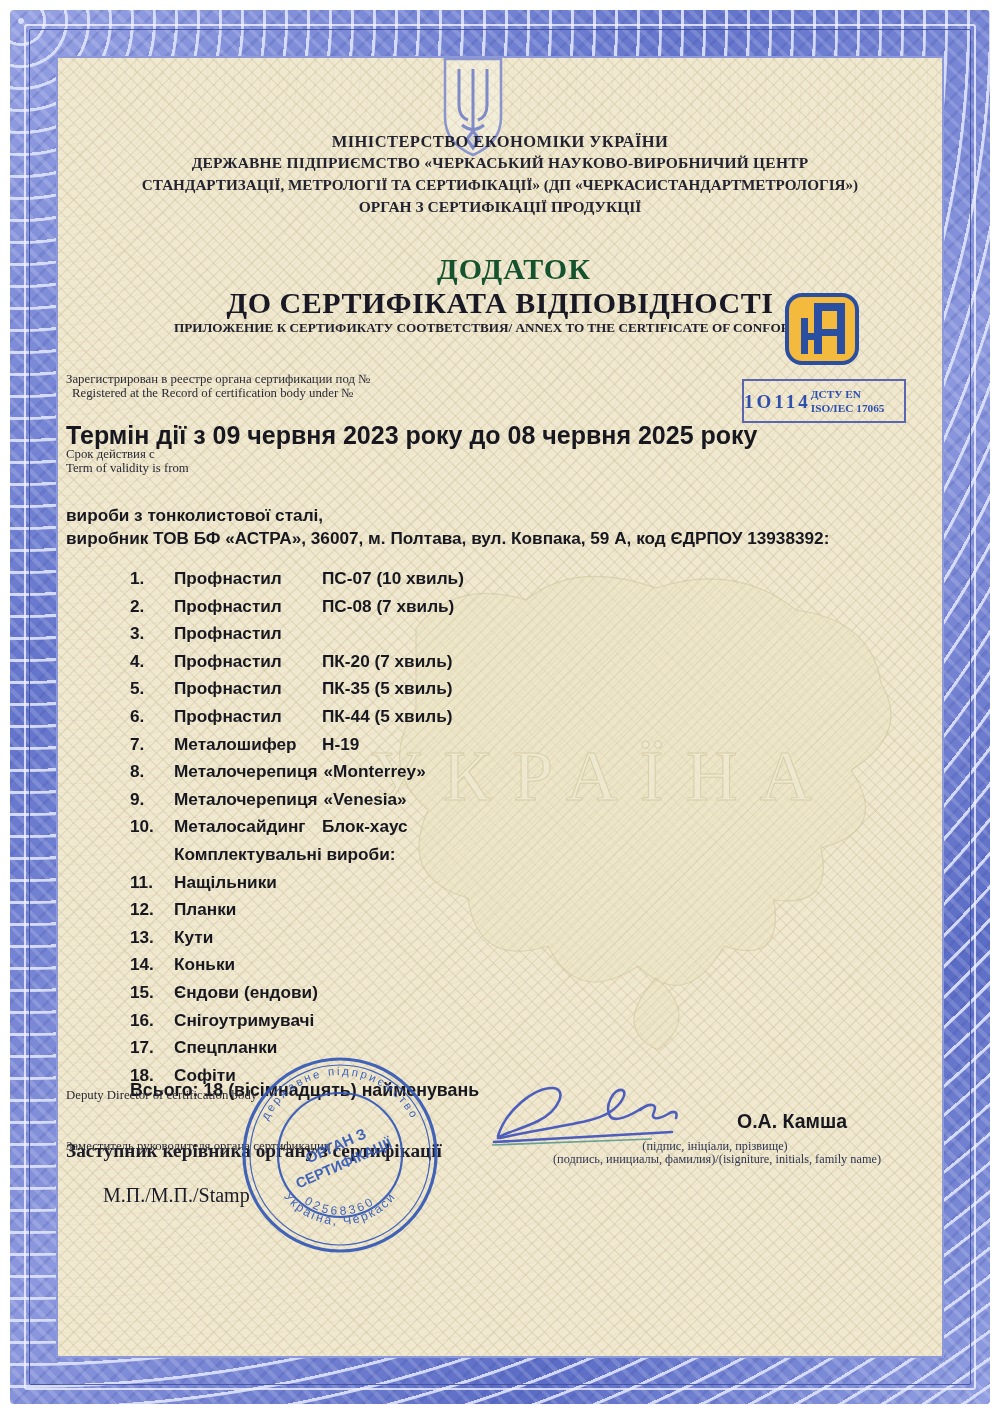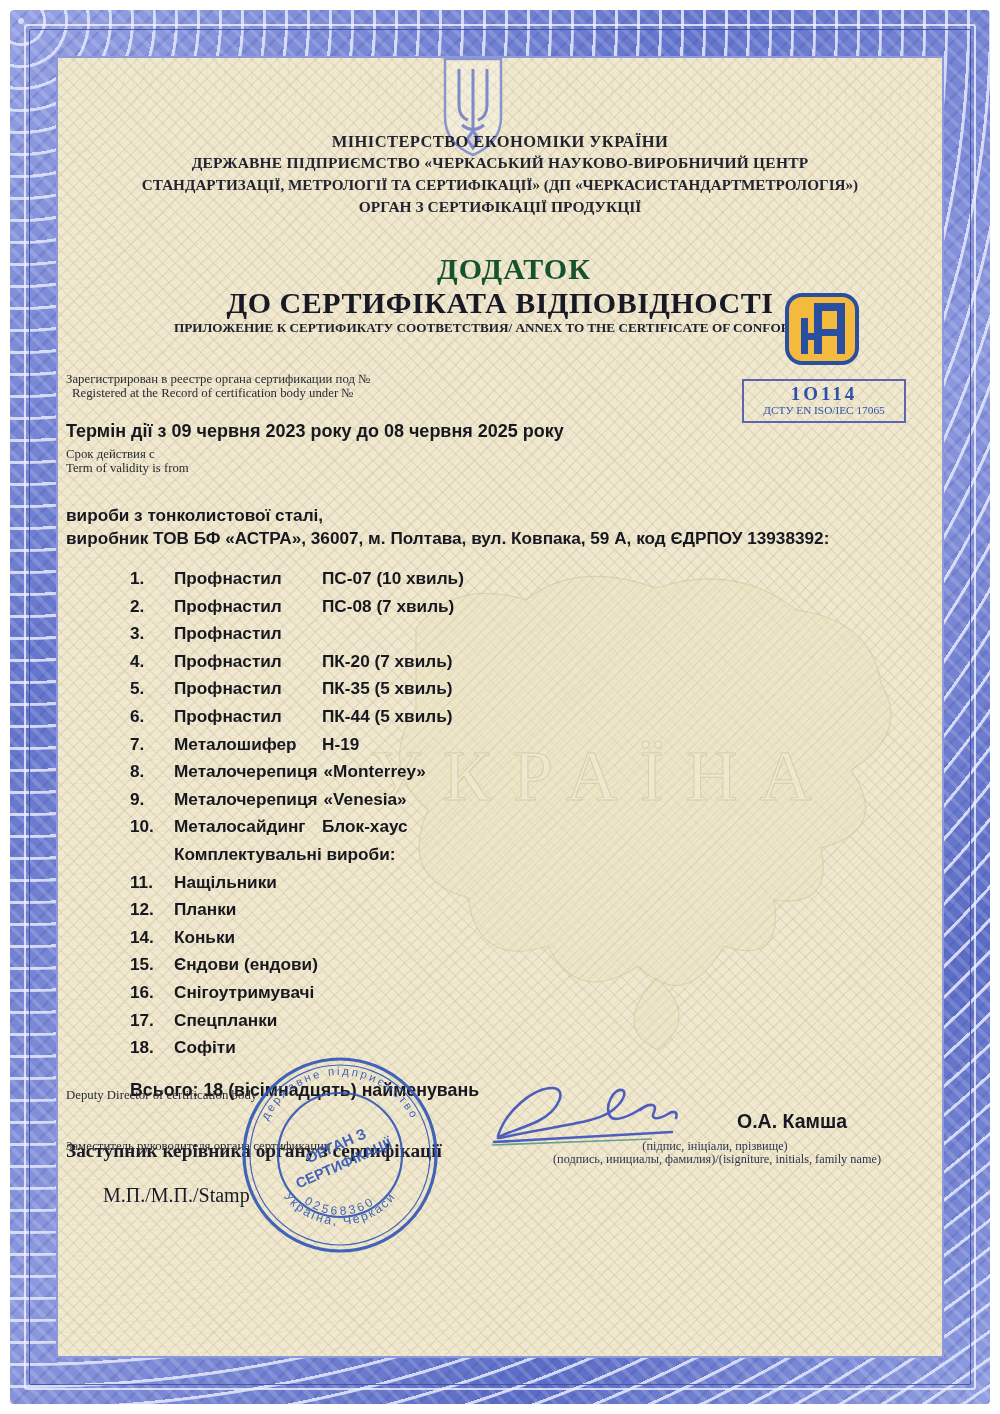--- a/index.html
+++ b/index.html
@@ -28,42 +28,42 @@
   .org1{top:132px;font-size:16.5px;letter-spacing:.4px;color:#23232f;}
   .org2{top:154px;font-size:15.5px;letter-spacing:.2px;color:#23232f;}
   .org3{top:176px;font-size:15.2px;color:#23232f;}
   .org4{top:198px;font-size:15.5px;color:#23232f;}
   .title1{top:252px;font-size:30px;letter-spacing:1px;color:#14532d;padding-left:28px;}
   .title2{top:286px;font-size:30px;letter-spacing:.5px;color:#191926;}
   .subtitle{top:320px;font-size:13.2px;color:#20202c;}
   .regmain{left:66px;top:349px;font-size:18.5px;color:#1b1b26;}
   .regnum{font-family:"Liberation Sans",sans-serif;}
   .small{font-size:12.8px;color:#2a2a35;}
-  .valmain{left:66px;top:421px;font-size:18px;color:#17171f;}
+  .valmain{left:66px;top:421px;font-size:25px;color:#17171f;}
   .intro{left:66px;font-size:17.2px;color:#17171f;}
   .plist{left:0;top:568px;width:940px;z-index:3;}
   .prow{display:flex;align-items:baseline;height:27.6px;padding-left:130px;
         font-family:"Liberation Sans",sans-serif;font-weight:bold;font-size:17.2px;color:#17171f;}
   .pnum{width:44px;flex:0 0 44px;}
   .pname{display:inline-block;min-width:142px;}
   .pspec{margin-left:6px;white-space:nowrap;}
   .psub{padding-left:174px;}
   .total{left:130px;top:1080px;font-size:17.8px;color:#17171f;z-index:4;}
   .sigpos{left:66px;top:1111px;font-size:19.3px;color:#1b1b28;z-index:4;margin-top:29px;}
   .sigru{left:66px;top:1139px;z-index:4;}
   .sigen{left:66px;top:1088px;z-index:4;}
   .mp{left:103px;top:1184px;font-size:20px;color:#1b1b28;z-index:4;}
   .signame{left:737px;top:1110px;font-size:19.5px;color:#17171f;z-index:4;}
   .cap1{left:715px;top:1139px;transform:translateX(-50%);white-space:nowrap;font-size:12.3px;color:#2e3550;z-index:4;}
   .cap2{left:717px;top:1152px;transform:translateX(-50%);white-space:nowrap;font-size:12.3px;color:#2e3550;z-index:4;}
   .logo{left:784px;top:292px;z-index:3;}
   .codebox{left:742px;top:379px;width:160px;height:40px;border:2px solid #5a66b0;z-index:3;
-           display:flex;flex-direction:column;align-items:center;justify-content:center;}
+           display:flex;align-items:center;justify-content:center;}
   .code{font-size:19px;letter-spacing:3px;color:#2d4fae;line-height:1;}
-  .codestd{font-size:11.3px;color:#2d4fae;font-weight:normal;font-family:"Liberation Serif",serif;line-height:1.25;}
+  .codestd{font-size:11.3px;color:#2d4fae;font-weight:bold;font-family:"Liberation Serif",serif;line-height:1.25;}
   .wm{left:356px;top:548px;z-index:1;opacity:.85;}
   .stampwrap{left:238px;top:1053px;z-index:5;opacity:.9;}
   .sigsvg{left:490px;top:1078px;z-index:5;}
   .emblem{left:437px;top:55px;}
 </style>
 </head>
 <body>
 
 <div class="page">
   <div class="frame"></div>
@@ -180,20 +180,24 @@
         <span class="pspec">Блок-хаус</span>
       </div>
     <div class="prow psub">Комплектувальні вироби:</div>
     <div class="prow">
         <span class="pnum">11.</span>
         <span class="pname">Нащільники</span>
       </div>
     <div class="prow">
         <span class="pnum">12.</span>
         <span class="pname">Планки</span>
+      </div>
+    <div class="prow">
+        <span class="pnum">13.</span>
+        <span class="pname">Кути</span>
       </div>
     <div class="prow">
         <span class="pnum">14.</span>
         <span class="pname">Коньки</span>
       </div>
     <div class="prow">
         <span class="pnum">15.</span>
         <span class="pname">Єндови (ендови)</span>
       </div>
     <div class="prow">

